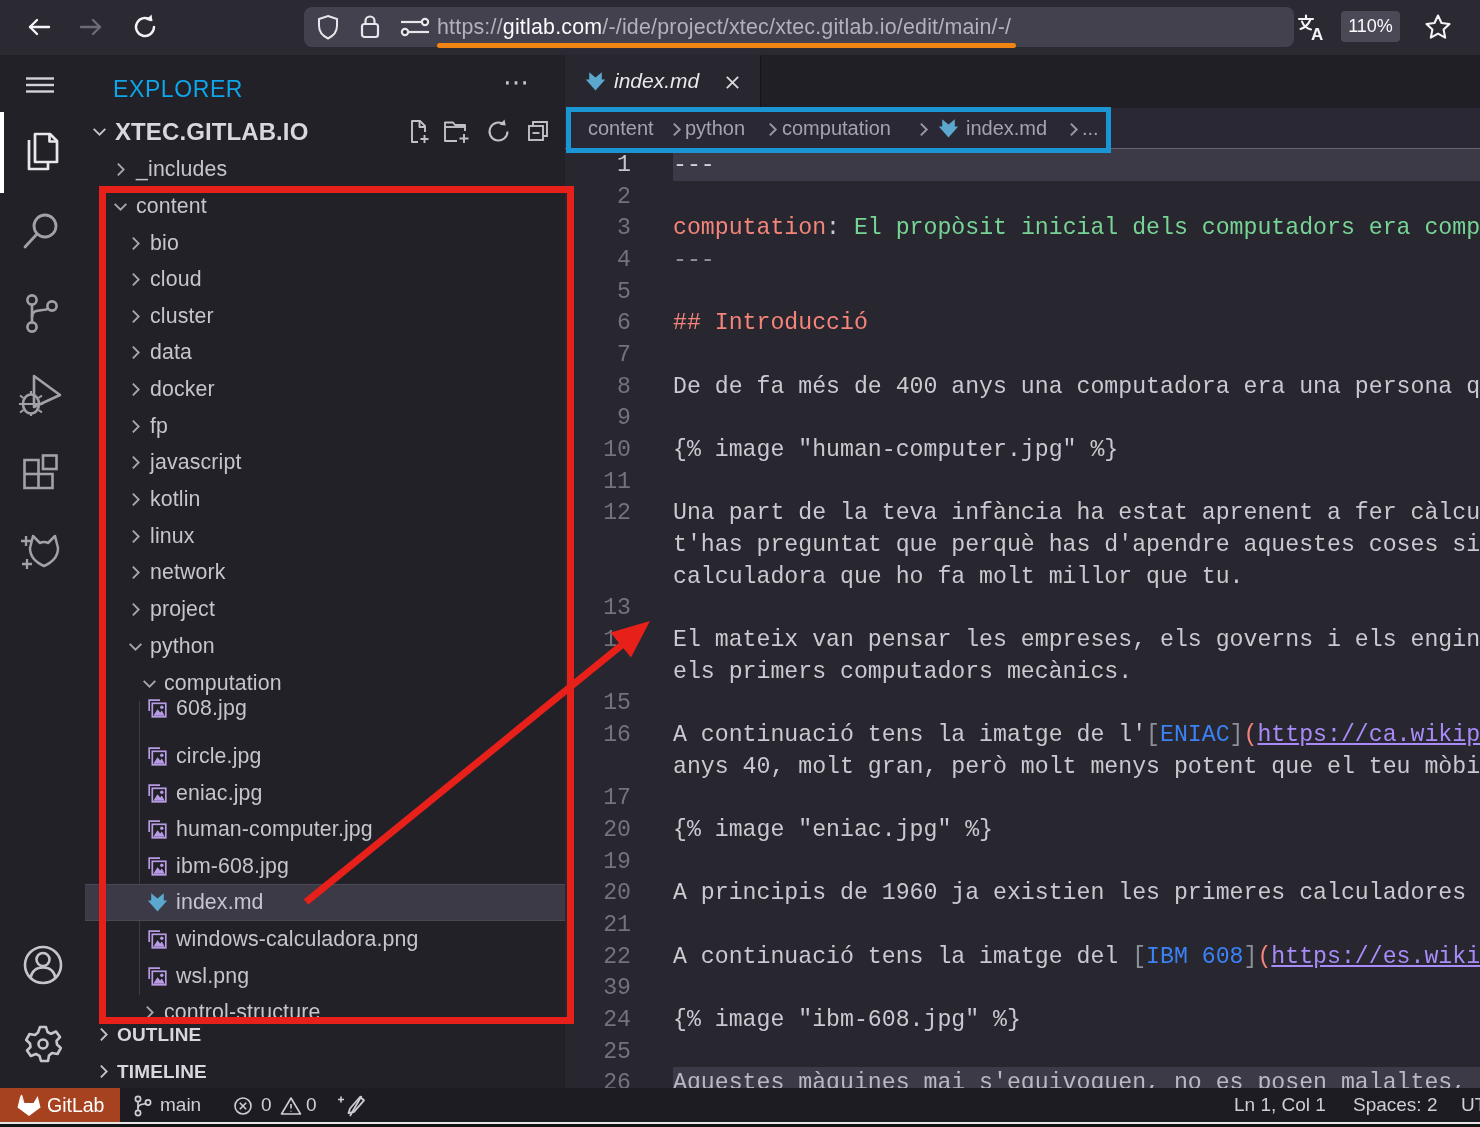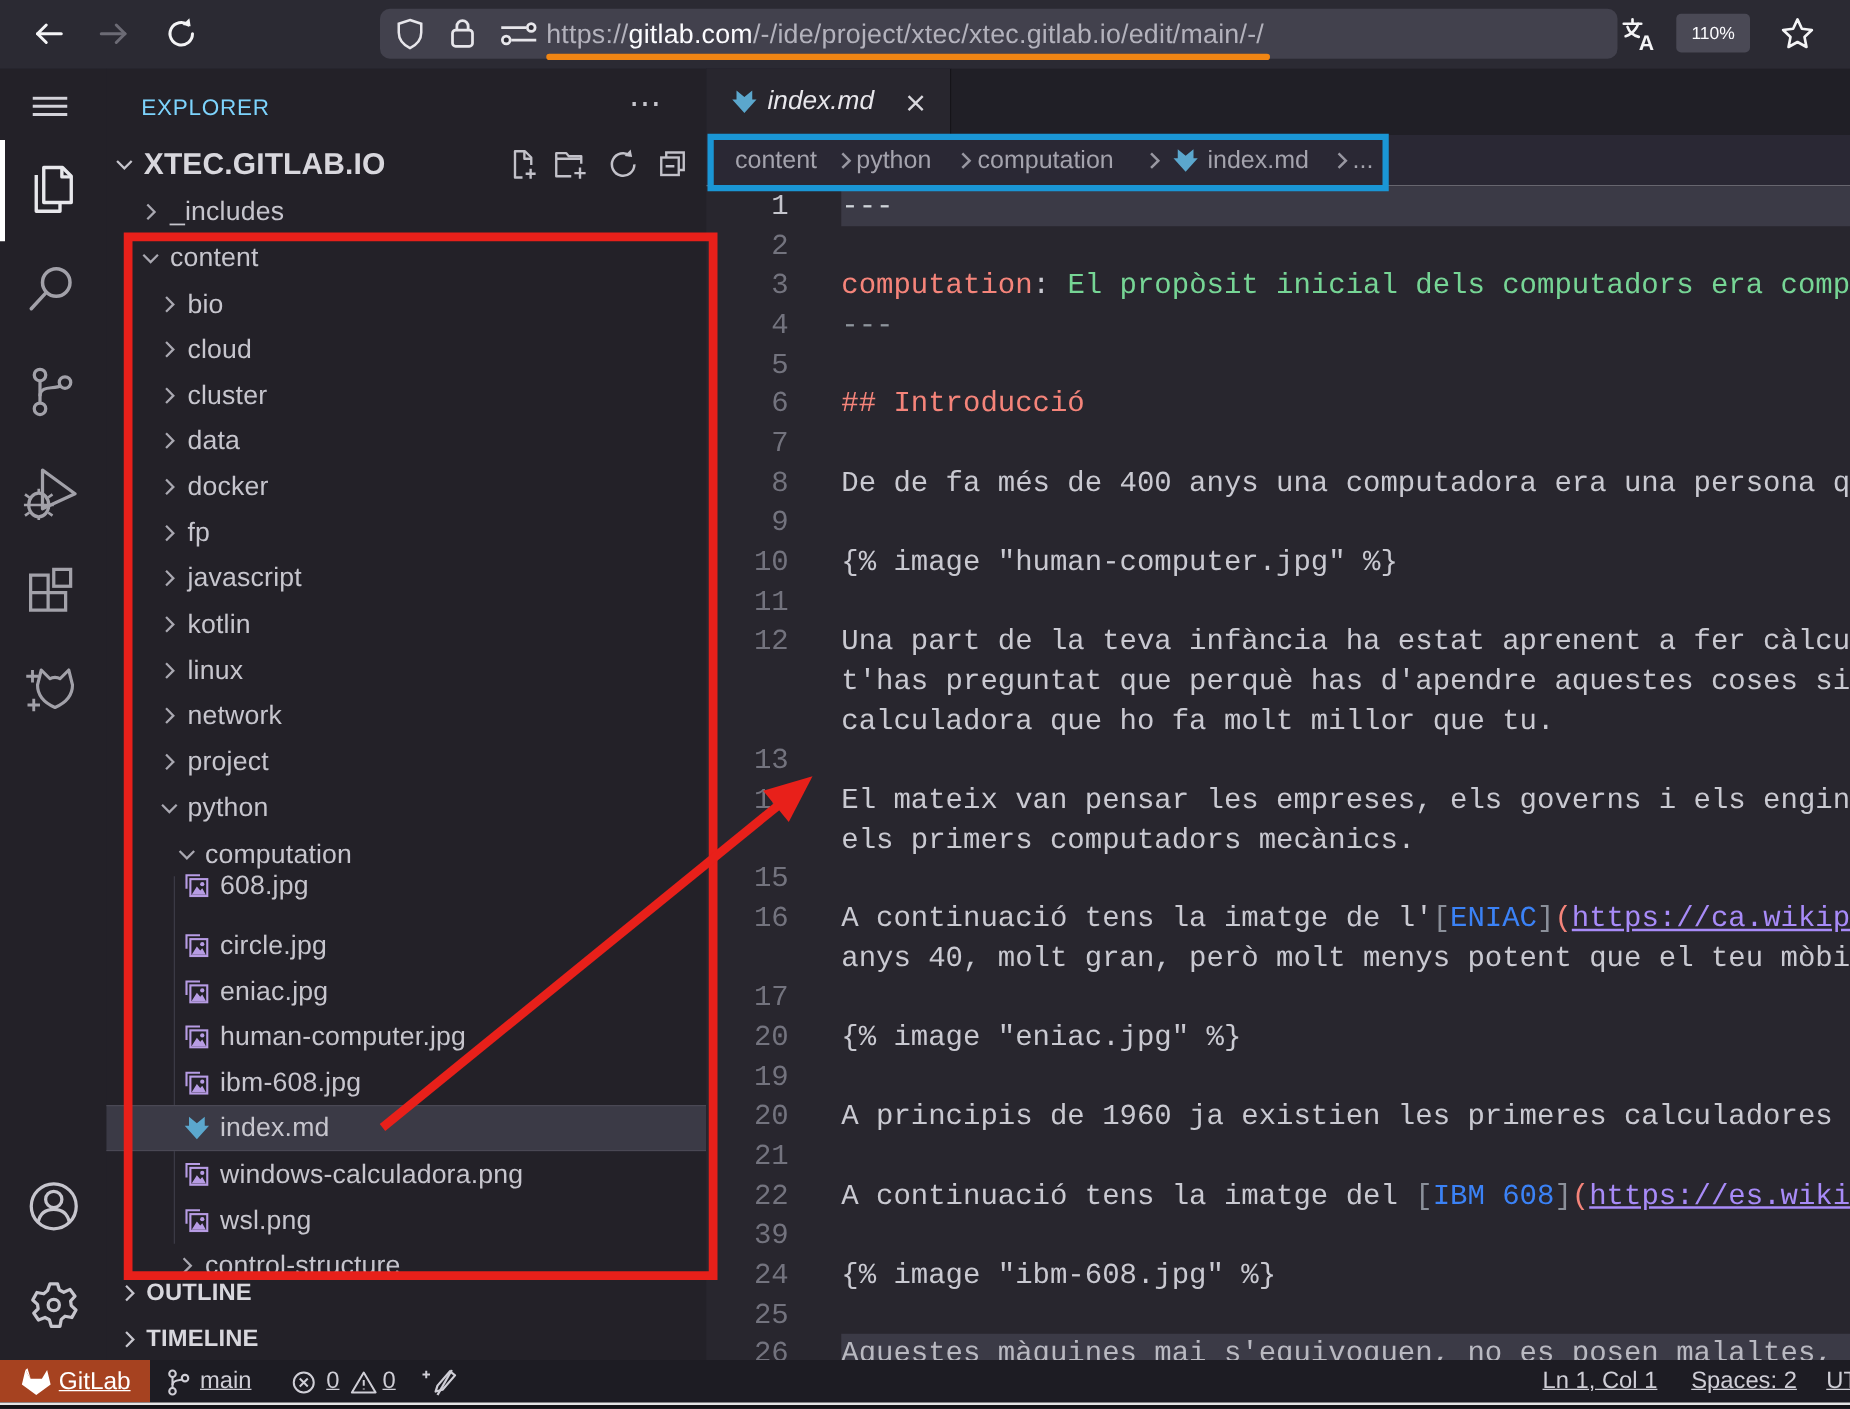--- a/index.html
+++ b/index.html
@@ -3,27 +3,27 @@
 <style>
 html,body{margin:0;padding:0;background:#2b2a33;}
 #app{position:relative;width:1480px;height:1127px;overflow:hidden;
  font-family:"Liberation Sans",sans-serif;background:#232128;}
 .abs{position:absolute;}
 
 #chrome{position:absolute;left:0;top:0;width:1480px;height:55px;background:#2b2a33;}
 #urlbar{position:absolute;left:304px;top:7px;width:990px;height:40px;background:#42414d;border-radius:8px;}
 .urltxt{position:absolute;left:437px;top:0;height:55px;line-height:54px;font-size:21.4px;letter-spacing:0.2px;color:#b3b2bc;white-space:pre;}
 .urltxt b{color:#fbfbfe;font-weight:normal;}
-#zoompill{position:absolute;left:1341px;top:11px;width:59px;height:31px;background:#4a4955;border-radius:4px;color:#fbfbfe;font-size:14px;text-align:center;line-height:31px;}
+#zoompill{position:absolute;left:1341px;top:11px;width:59px;height:31px;background:#4a4955;border-radius:4px;color:#fbfbfe;font-size:18px;text-align:center;line-height:31px;}
 
 #abar{position:absolute;left:0;top:55px;width:85px;height:1033px;background:#232128;}
 #abar .ind{position:absolute;left:0;top:57px;width:4px;height:81px;background:#ffffff;}
 
 #side{position:absolute;left:85px;top:55px;width:480px;height:1033px;background:#232128;overflow:hidden;}
-.sechdr{position:absolute;font-size:18px;letter-spacing:.6px;color:#7dd3fc;}
+.sechdr{position:absolute;font-size:23px;letter-spacing:.6px;color:#0ea5e9;}
 .row{position:absolute;left:0;width:480px;height:37px;line-height:37px;font-size:21.3px;letter-spacing:0.15px;color:#c6c5cd;white-space:pre;}
 .row .lbl{position:absolute;top:0;}
 .sel{background:#3b3a46;box-shadow:0 1px 0 #4a4854 inset,0 -1px 0 #4a4854 inset;}
 .chev{position:absolute;top:8px;}
 .bold{font-weight:bold;color:#d8d7dd;}
 .guide{position:absolute;left:54px;top:646px;width:1px;height:294px;background:#3b3a45;}
 
 #editor{position:absolute;left:565px;top:55px;width:915px;height:1033px;background:#28262e;overflow:hidden;}
 #tabbar{position:absolute;left:0;top:0;width:915px;height:53px;background:#201f26;}
 #tab{position:absolute;left:0;top:0;width:195px;height:53px;background:#28262e;border-right:1px solid #151419;}
@@ -34,21 +34,21 @@
 .cl .tx{position:absolute;left:108px;top:0;}
 .band{position:absolute;left:108px;width:1300px;height:32px;background:#3b3a46;}
 .txt{color:#c9c9d1;}
 .red{color:#f5847a;}
 .grn{color:#76d595;}
 .blu{color:#3b82f6;margin-top:24px;}
 .vio{color:#a88bf8;text-decoration:underline;}
 .brk{color:#8b909a;}
 
 #status{position:absolute;left:0;top:1088px;width:1480px;height:34px;background:#1d1c23;color:#cfced6;font-size:19px;}
-#status .seg{position:absolute;top:0;height:34px;line-height:34px;white-space:pre;text-decoration:underline;}
+#status .seg{position:absolute;top:0;height:34px;line-height:34px;white-space:pre;}
 #gitlabseg{position:absolute;left:0;top:0;width:120px;height:34px;background:#a64220;}
 #botstrip{position:absolute;left:0;top:1122px;width:1480px;height:5px;background:#131316;}
 #botline{position:absolute;left:0;top:1122px;width:1480px;height:2px;background:#e4e4e4;}
 
 #redrect{position:absolute;left:99px;top:186px;width:475px;height:838px;border:7px solid #e8201a;box-sizing:border-box;}
 #bluerect{position:absolute;left:566px;top:107px;width:545px;height:46px;border:5px solid #1a96d5;box-sizing:border-box;}
 #orangeline{position:absolute;left:437px;top:43px;width:579px;height:5px;background:#f08513;border-radius:3px;}
 svg{display:block;}
 </style></head><body>
 <div id="app">

